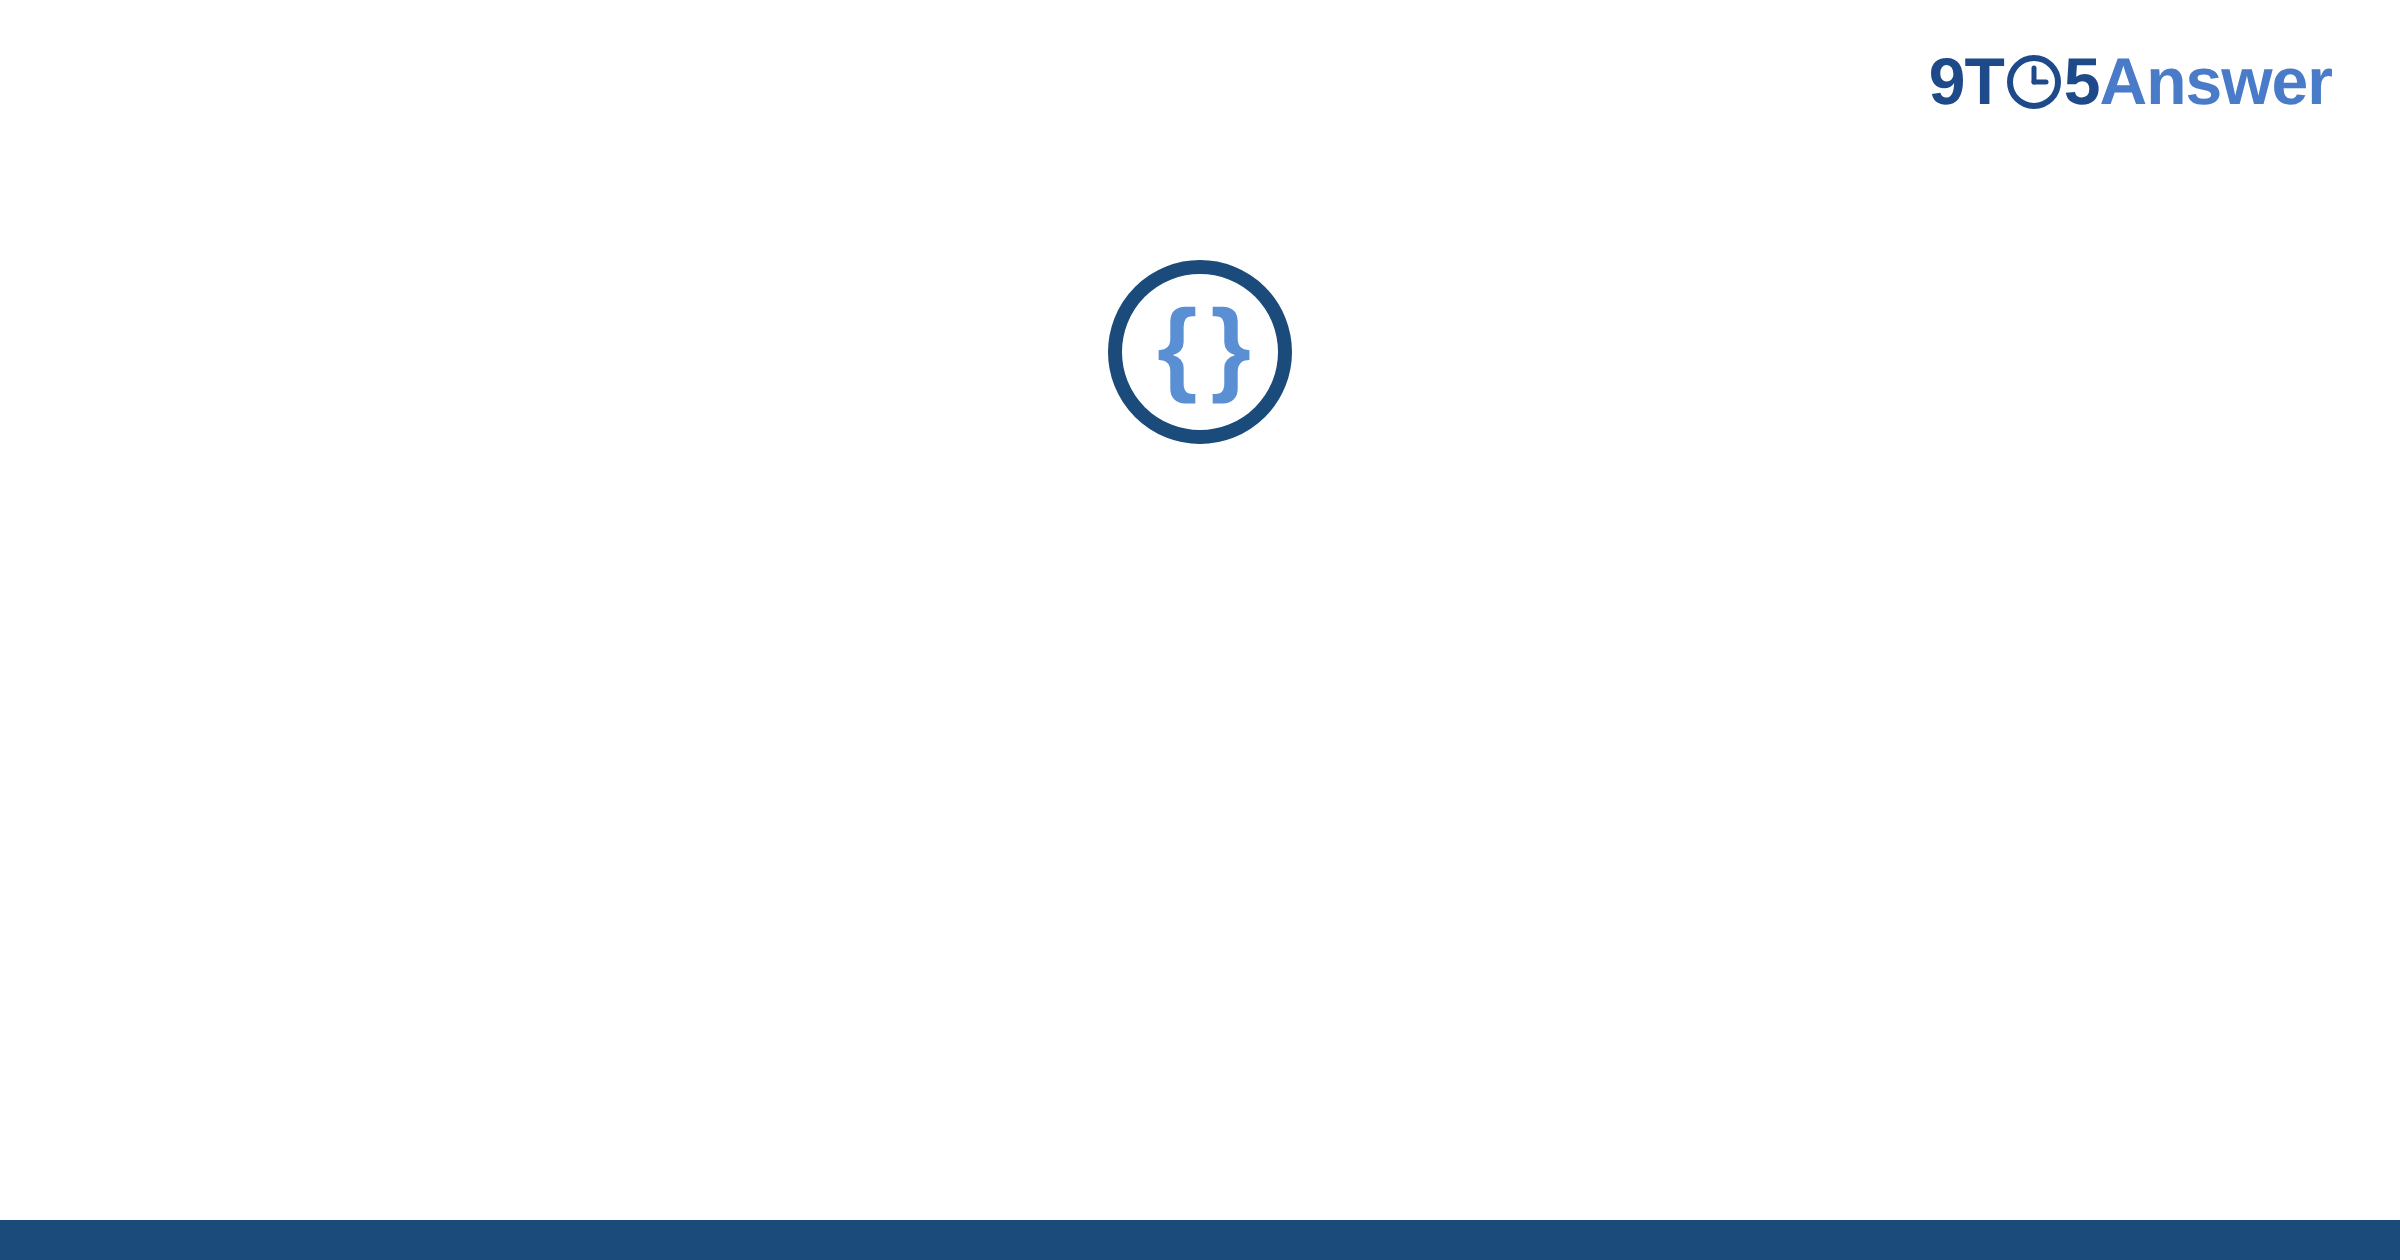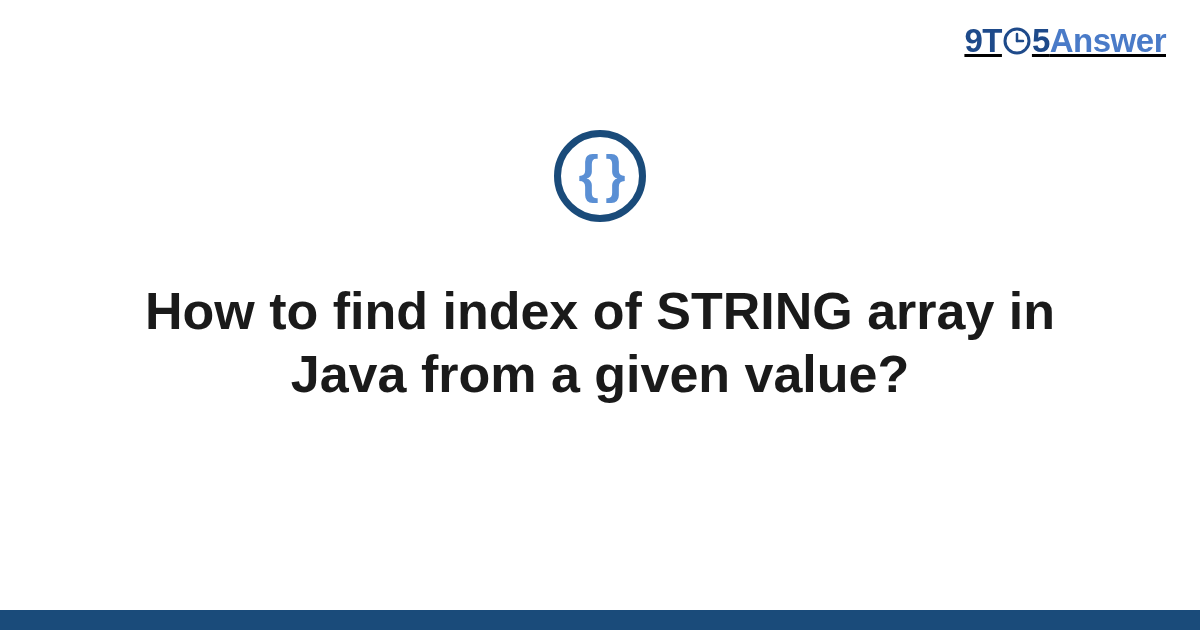--- a/index.html
+++ b/index.html
@@ -18,21 +18,20 @@
     .logo-wrap {
       position: absolute;
       top: 22px;
       right: 34px;
     }
     .site-logo {
       font-size: 33px;
       font-weight: 700;
       letter-spacing: -0.5px;
       white-space: nowrap;
-      text-decoration: underline;
     }
     .logo-9t { color: #1e4a8a; }
     .logo-clock {
       display: inline-block;
       vertical-align: -3px;
       margin: 0 1px;
     }
     .logo-5answer { color: #4a7bc8; }
     .center-area {
       position: absolute;
@@ -90,16 +89,15 @@
           <line x1="14" y1="14" x2="14" y2="7" stroke="#1e4a8a" stroke-width="2.5" stroke-linecap="round"></line>
           <line x1="14" y1="14" x2="20" y2="14" stroke="#1e4a8a" stroke-width="2.5" stroke-linecap="round"></line>
         </svg></span><span class="logo-9t">5</span><span class="logo-5answer">Answer</span>
   </span>
 </div>
 
 <div class="center-area">
   <div class="icon-ring">
     <span class="icon-braces">{ }</span>
   </div>
-  <h1 class="question-title">How to find index of STRING array in Java from a given value?</h1>
 </div>
 
 <div class="bottom-bar"></div>
 
 </body></html>

